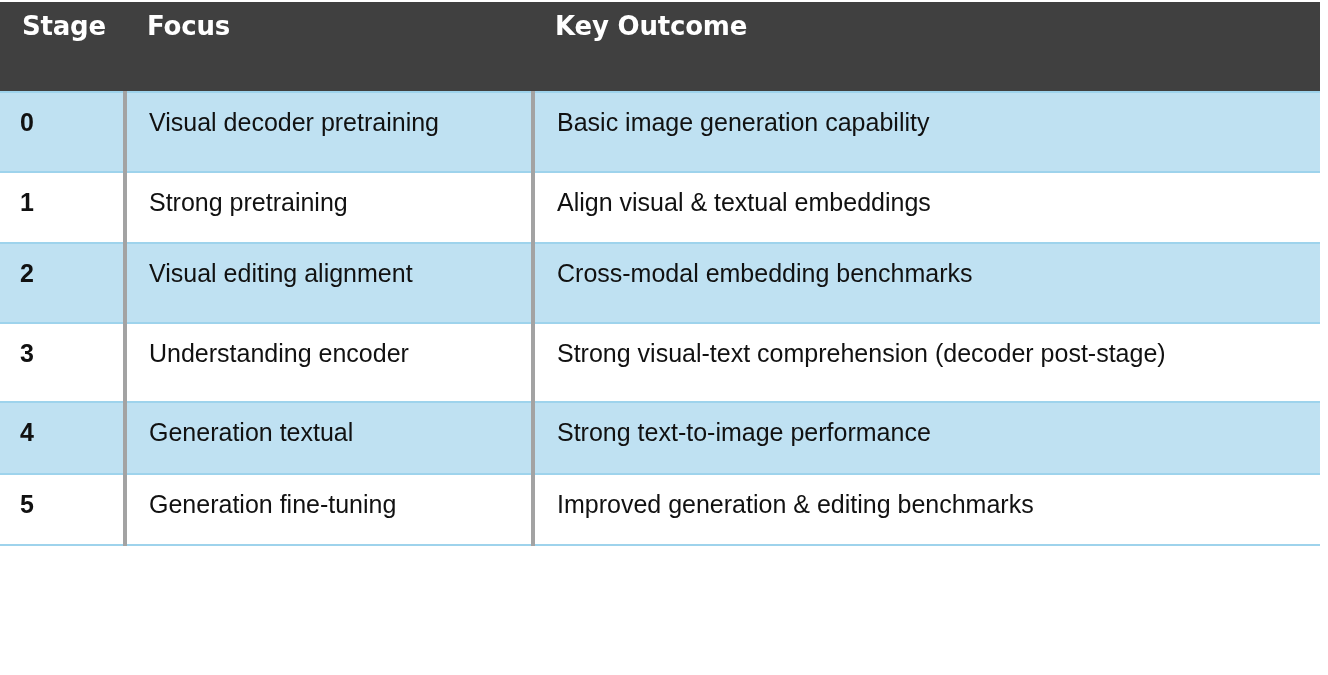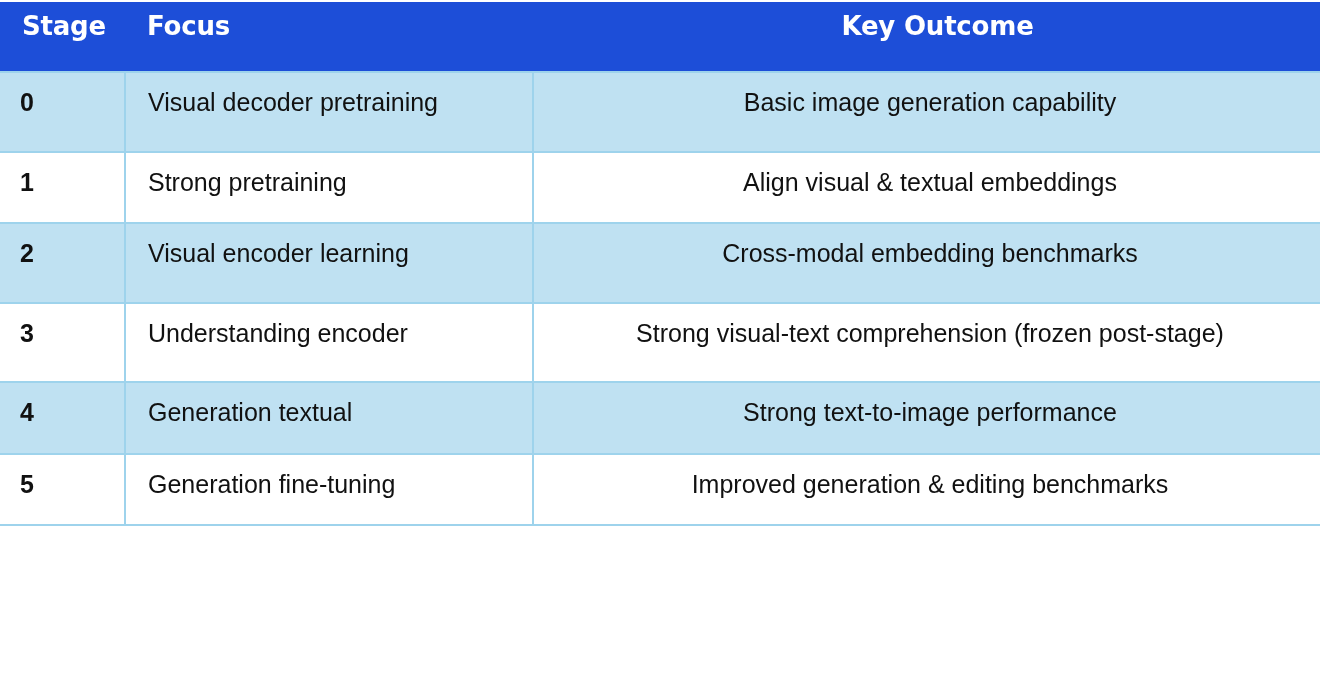--- a/index.html
+++ b/index.html
@@ -28,65 +28,64 @@
     border-collapse: collapse;
     table-layout: fixed;
     background: #ffffff;
   }
 
   table.stage-table col.c-stage  { width: 125px; }
   table.stage-table col.c-focus  { width: 408px; }
   table.stage-table col.c-outcome{ width: 787px; }
 
   thead tr.header-row {
-    background: #1d4ed8;
-    height: 70px;
+    background: #404040;
+    height: 90px;
   }
 
   thead th {
     color: #ffffff;
     font-family: "DejaVu Sans", sans-serif;
     font-weight: bold;
     font-size: 26px;
     letter-spacing: -0.2px;
     text-align: left;
     vertical-align: top;
     padding: 9px 0 0 22px;
     border: none;
   }
 
   thead th.th-focus { padding-left: 22px; }
-  thead th.th-outcome { padding-left: 22px; text-align: center; }
+  thead th.th-outcome { padding-left: 22px; }
 
   tbody tr {
     border-top: 2px solid #9ed3ec;
     border-bottom: 2px solid #9ed3ec;
   }
 
   tbody tr.shade-blue  { background: #bfe1f2; }
   tbody tr.shade-white { background: #ffffff; }
 
   tbody td {
     font-size: 25px;
     line-height: 1.42;
     color: #111111;
     vertical-align: top;
     padding: 12px 16px 26px 22px;
-    border-left: 2px solid #a3a3a3;
+    border-left: 4px solid #a3a3a3;
     border-right: 2px solid #9ed3ec;
   }
 
   tbody td.cell-stage {
     font-weight: bold;
     border-left: none;
     padding-left: 20px;
   }
   tbody td.cell-outcome {
     border-right: none;
-    text-align: center;
   }
 
   tbody tr.row-tall td { padding-bottom: 30px; }
   tbody tr.row-short td { padding-bottom: 22px; }
 </style>
 </head>
 <body>
 
 <div class="table-wrap">
   <table class="stage-table">
@@ -108,27 +107,27 @@
         <td class="cell-focus">Visual decoder pretraining</td>
         <td class="cell-outcome">Basic image generation capability</td>
       </tr>
       <tr class="shade-white row-short">
         <td class="cell-stage">1</td>
         <td class="cell-focus">Strong pretraining</td>
         <td class="cell-outcome">Align visual &amp; textual embeddings</td>
       </tr>
       <tr class="shade-blue row-tall">
         <td class="cell-stage">2</td>
-        <td class="cell-focus">Visual encoder learning</td>
+        <td class="cell-focus">Visual editing alignment</td>
         <td class="cell-outcome">Cross-modal embedding benchmarks</td>
       </tr>
       <tr class="shade-white row-tall">
         <td class="cell-stage">3</td>
         <td class="cell-focus">Understanding encoder</td>
-        <td class="cell-outcome">Strong visual-text comprehension (frozen post-stage)</td>
+        <td class="cell-outcome">Strong visual-text comprehension (decoder post-stage)</td>
       </tr>
       <tr class="shade-blue row-short">
         <td class="cell-stage">4</td>
         <td class="cell-focus">Generation textual</td>
         <td class="cell-outcome">Strong text-to-image performance</td>
       </tr>
       <tr class="shade-white row-short">
         <td class="cell-stage">5</td>
         <td class="cell-focus">Generation fine-tuning</td>
         <td class="cell-outcome">Improved generation &amp; editing benchmarks</td>

